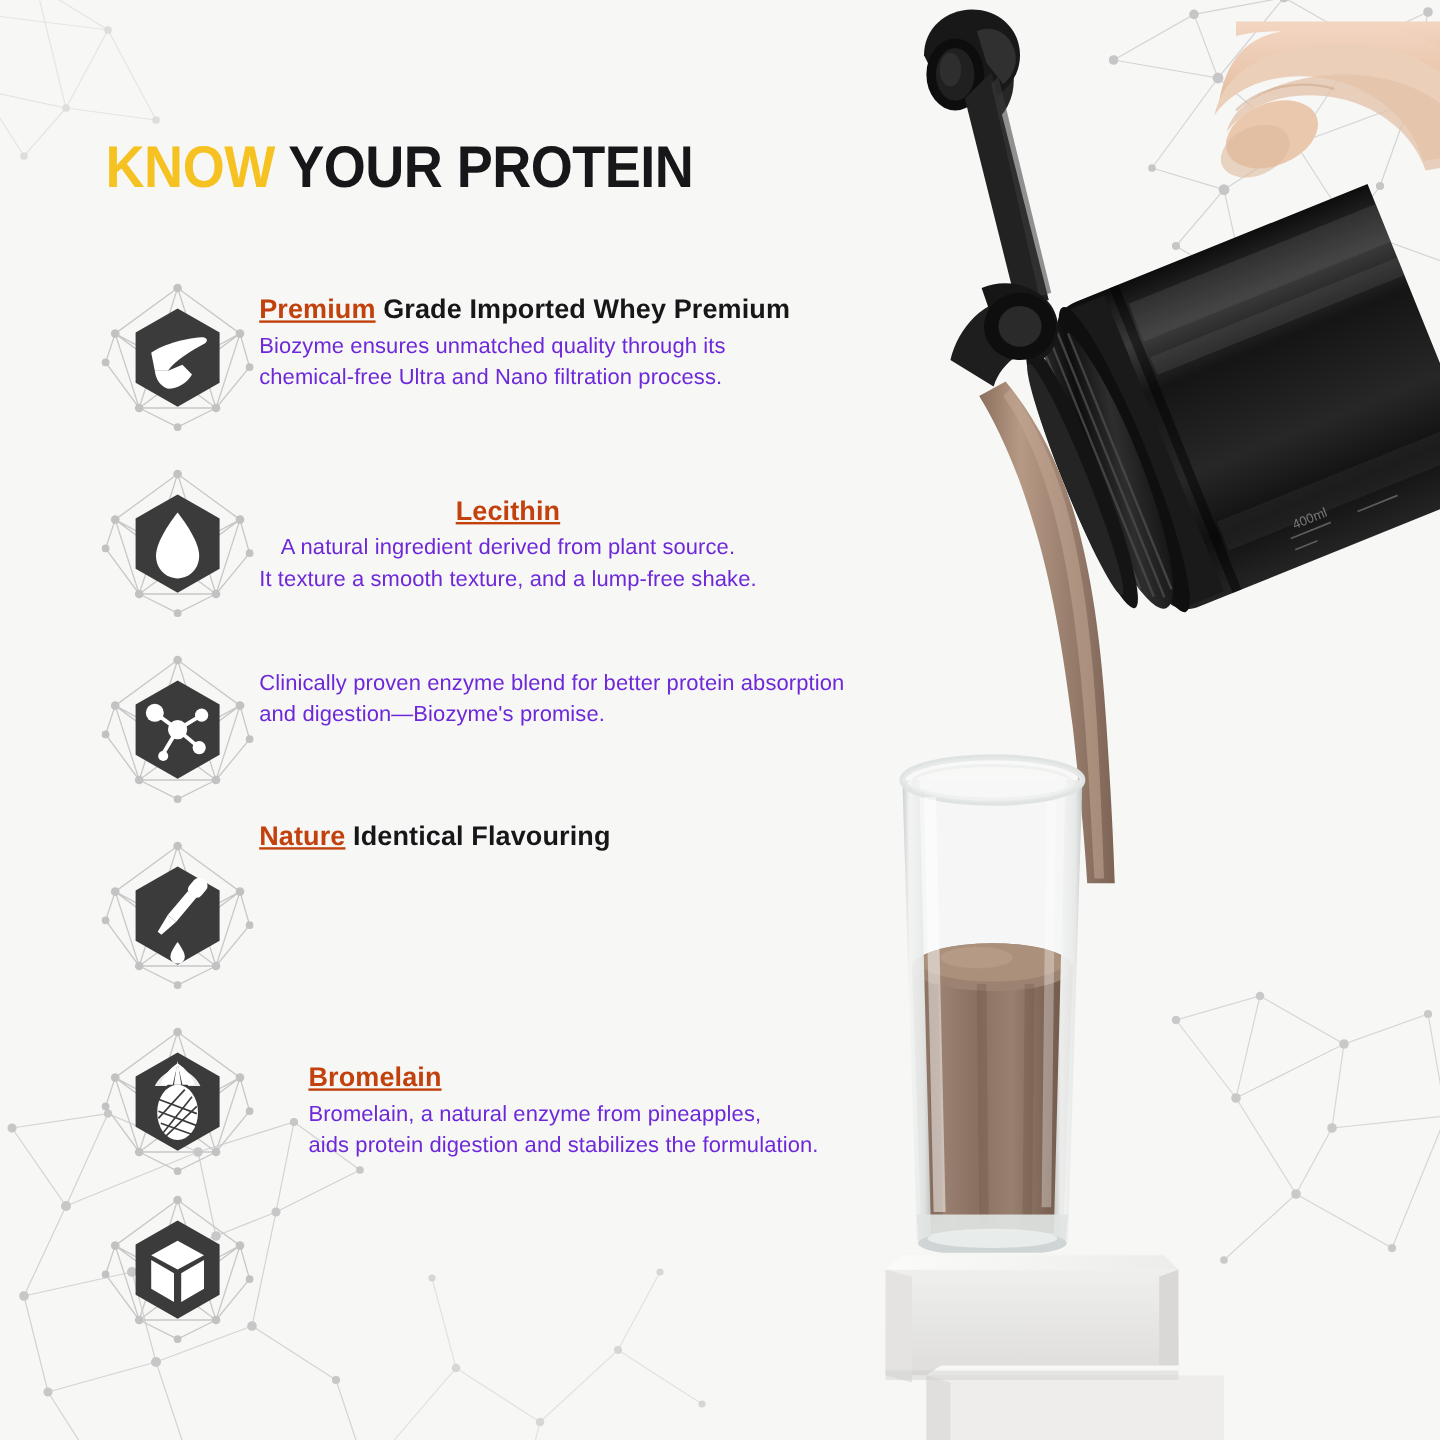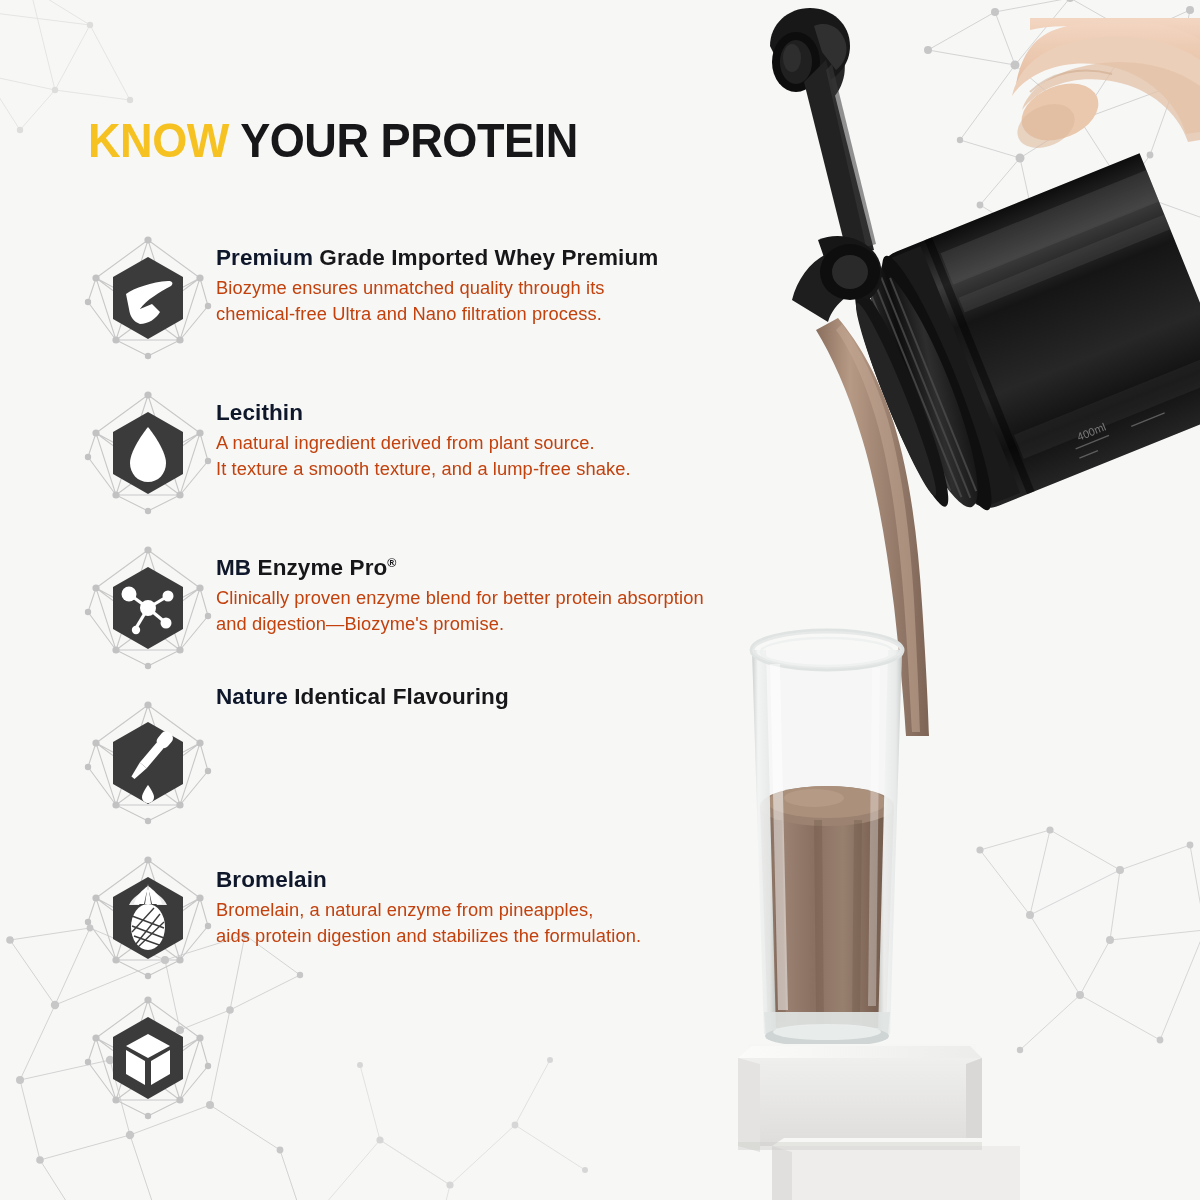--- a/index.html
+++ b/index.html
@@ -37,24 +37,24 @@
   .f-icon{
     position:absolute;left:82px;width:132px;height:132px;
   }
   .f-text{position:absolute;left:216px;}
   .f-title{
     font-size:22.5px;font-weight:700;line-height:1.1;
     color:#17171a;white-space:nowrap;margin:0 0 4px 0;
     font-family:"Liberation Sans Narrow","Liberation Sans",sans-serif;
     letter-spacing:.1px;
   }
-  .f-title .hl{color:#0f172a;}
+  .f-title .hl{color:#c2410c;text-decoration:underline;}
   .f-title sup{font-size:.55em;vertical-align:super;font-weight:700;}
   .f-desc{
-    font-size:18.3px;line-height:1.42;color:#c2410c;
+    font-size:18.3px;line-height:1.42;color:#6d28d9;
     font-family:"Liberation Sans Narrow","Liberation Sans",sans-serif;
     white-space:pre-line;margin:0;letter-spacing:.1px;
   }
 
   
   .photo{position:absolute;right:0;top:0;width:470px;height:1200px;}
 </style>
 </head>
 <body>
 
@@ -213,21 +213,21 @@
             <circle cx="98" cy="108" r="3.6"></circle>
             <circle cx="6" cy="70" r="3.2"></circle>
           <circle cx="126" cy="74" r="3.2"></circle>
             <circle cx="66" cy="124" r="3.2"></circle>
           <circle cx="40" cy="60" r="2.6"></circle>
             <circle cx="92" cy="60" r="2.6"></circle>
         </g>
         <path d="M66 25 L101 45 L101 87 L66 107 L31 87 L31 45 Z" fill="#3b3b3b"></path>
         <path d="M66 40 C66 40 84 62 84 76 C84 87 76 95 66 95 C56 95 48 87 48 76 C48 62 66 40 66 40 Z" fill="#fff"></path>
       </svg>
-      <div class="f-text" style="top:169px;">
+      <div class="f-text" style="top:182px;text-align:center;">
         <div class="f-title"><span class="hl">Lecithin</span><span></span></div>
         <p class="f-desc">A natural ingredient derived from plant source.
 It texture a smooth texture, and a lump-free shake.</p>
       </div>
     </div>
 
     <div class="feature">
       <svg class="f-icon" style="top:310px;" viewBox="0 0 132 132">
         <g stroke="#c8c8c8" stroke-width="1.1" fill="none">
           <path d="M66 8 L14 46 L34 108 L98 108 L118 46 Z M66 8 L34 108 M66 8 L98 108 M14 46 L98 108 M118 46 L34 108
@@ -255,21 +255,20 @@
         </g>
         <g fill="#fff">
           <circle cx="66" cy="66" r="8"></circle>
           <circle cx="47" cy="52" r="7.5"></circle>
           <circle cx="86" cy="54" r="5.5"></circle>
           <circle cx="84" cy="81" r="5.5"></circle>
           <circle cx="54" cy="88" r="4.2"></circle>
         </g>
       </svg>
       <div class="f-text" style="top:324px;">
-        <div class="f-title"><span class="hl">MB</span><span> Enzyme Pro</span><sup>®</sup></div>
         <p class="f-desc">Clinically proven enzyme blend for better protein absorption
 and digestion—Biozyme's promise.</p>
       </div>
     </div>
 
     <div class="feature">
       <svg class="f-icon" style="top:465px;" viewBox="0 0 132 132">
         <g stroke="#c8c8c8" stroke-width="1.1" fill="none">
           <path d="M66 8 L14 46 L34 108 L98 108 L118 46 Z M66 8 L34 108 M66 8 L98 108 M14 46 L98 108 M118 46 L34 108
                    M6 70 L34 108 M6 70 L14 46 M66 124 L34 108 M66 124 L98 108 M126 74 L118 46 M126 74 L98 108
@@ -330,21 +329,21 @@
         <ellipse cx="66" cy="75" rx="17" ry="23" fill="#fff"></ellipse>
         <g stroke="#3b3b3b" stroke-width="1.4" fill="none">
           <line x1="50" y1="64" x2="82" y2="76"></line>
           <line x1="50" y1="74" x2="82" y2="86"></line>
           <line x1="52" y1="84" x2="80" y2="94"></line>
           <line x1="54" y1="92" x2="78" y2="62"></line>
           <line x1="50" y1="80" x2="72" y2="56"></line>
           <line x1="56" y1="95" x2="82" y2="70"></line>
         </g>
       </svg>
-      <div class="f-text" style="top:636px;">
+      <div class="f-text" style="top:654px;margin-left:41px;">
         <div class="f-title"><span class="hl">Bromelain</span><span></span></div>
         <p class="f-desc">Bromelain, a natural enzyme from pineapples,
 aids protein digestion and stabilizes the formulation.</p>
       </div>
     </div>
 
     <div class="feature">
       <svg class="f-icon" style="top:760px;" viewBox="0 0 132 132">
         <g stroke="#c8c8c8" stroke-width="1.1" fill="none">
           <path d="M66 8 L14 46 L34 108 L98 108 L118 46 Z M66 8 L34 108 M66 8 L98 108 M14 46 L98 108 M118 46 L34 108

